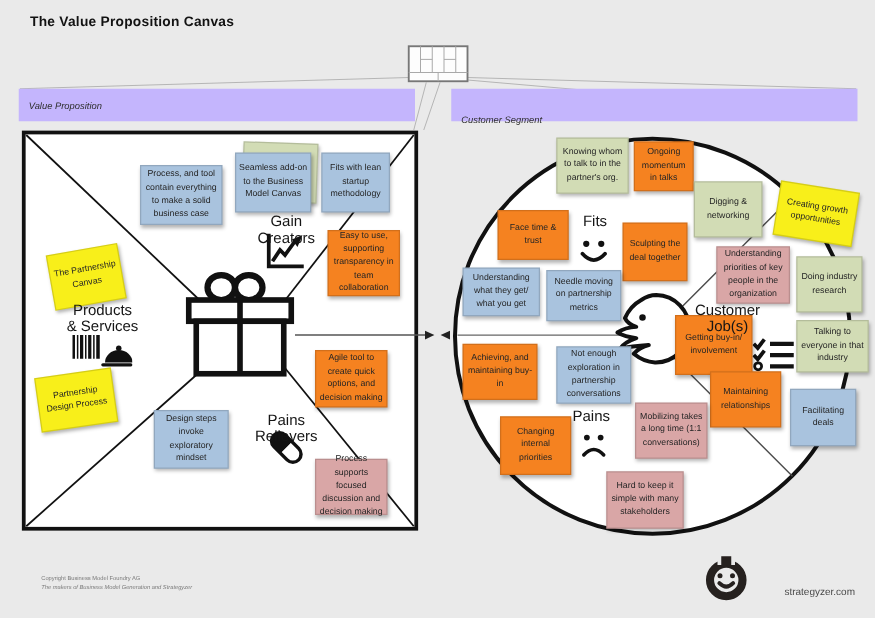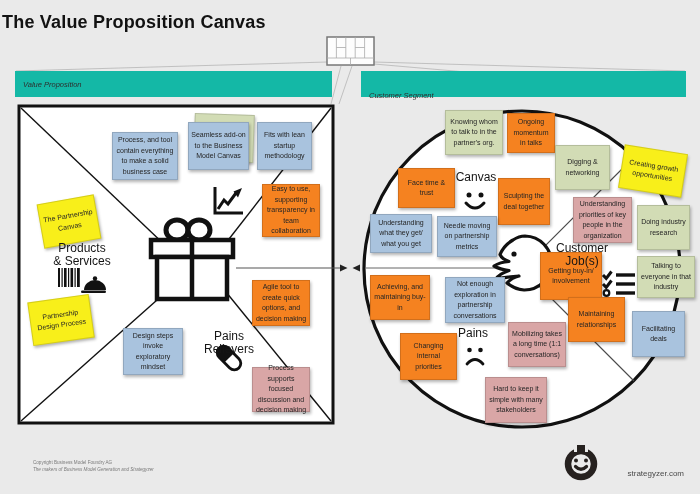--- a/index.html
+++ b/index.html
@@ -1,20 +1,20 @@
 <!DOCTYPE html>
 <html><head>
 <meta charset="utf-8">
 <title>The Value Proposition Canvas</title>
 <style>
   html,body{margin:0;padding:0;background:#eaeaea;font-family:"Liberation Sans",sans-serif;}
   .stage{position:relative;width:700px;height:494px;background:#eaeaea;overflow:hidden;}
   .abs{position:absolute;}
-  .title{left:2px;top:12px;font-size:18px;font-weight:700;color:#121212;letter-spacing:.2px;z-index:4;}
-  .bar{background:#14b8a6;height:26px;display:flex;align-items:center;z-index:1;}
+  .title{left:24px;top:12px;font-size:11px;font-weight:700;color:#121212;letter-spacing:.2px;z-index:4;}
+  .bar{background:#c4b5fd;height:26px;display:flex;align-items:center;z-index:1;}
   .bar-left{left:15px;top:71px;width:317px;}
   .bar-right{left:361px;top:71px;width:325px;}
   .bar .tag{font-size:7.5px;font-style:italic;color:#2e2e2e;margin-left:8px;flex:0 0 auto;}
   .bar-left .tag{width:70px;}
   .bar-right .tag{width:82px;margin-top:22px;}
   .bar .name{font-size:18.5px;color:#111;letter-spacing:.2px;white-space:nowrap;}
   svg.bg{position:absolute;left:0;top:0;z-index:0;}
   .icon{z-index:2;line-height:0;}
   .label{z-index:4;color:#151515;font-size:12px;text-align:center;line-height:1.1;}
   .notes-layer{position:absolute;left:0;top:0;width:700px;height:494px;z-index:3;}
@@ -158,22 +158,23 @@
     <svg width="62" height="76" viewBox="0 0 62 76">
       <path d="M33,10 A27,27 0 1 1 32,64 Q23,63.5 15,57 Q20,51.5 27,50 Q13,51 4,53 Q7,48 17,44.5 Q8,43.5 2,40 Q8,36 17,35.5 Q10,33 8,28.5 Q12,19 21,14 Q27,10 33,10 Z" fill="#fff" stroke="#111" stroke-width="3.2" stroke-linejoin="round"></path>
       <circle cx="22" cy="28" r="2.6" fill="#111"></circle>
     </svg>
   </span>
 
   <div class="abs label" style="left:44px;top:242px;width:76px;">
     <div>Products</div>
     <div>&amp; Services</div>
   </div>
+  <div class="abs label" style="left:193px;top:171px;width:72px;">Gain Creators</div>
   <div class="abs label" style="left:192px;top:330px;width:74px;">Pains Relievers</div>
-  <div class="abs label" style="left:451px;top:171px;width:50px;">Canvas</div>
+  <div class="abs label" style="left:451px;top:171px;width:50px;">Fits</div>
   <div class="abs label" style="left:448px;top:327px;width:50px;">Pains</div>
   <div class="abs label" style="left:556px;top:242px;width:52px;">
     <div>Customer</div>
     <div>Job(s)</div>
   </div>
 
   <div class="notes-layer" id="vp-notes">
       <div class="sticky" style="left: 194px; top: 114px; width: 60px; height: 48px; background: rgb(210, 220, 181); transform: rotate(2deg);"></div>
       <div class="sticky" style="left: 188px; top: 122px; width: 61px; height: 48px; background: rgb(169, 195, 222);">Seamless add-on to the Business Model Canvas</div>
       <div class="sticky" style="left: 257px; top: 122px; width: 55px; height: 48px; background: rgb(169, 195, 222);">Fits with lean startup methodology</div>

